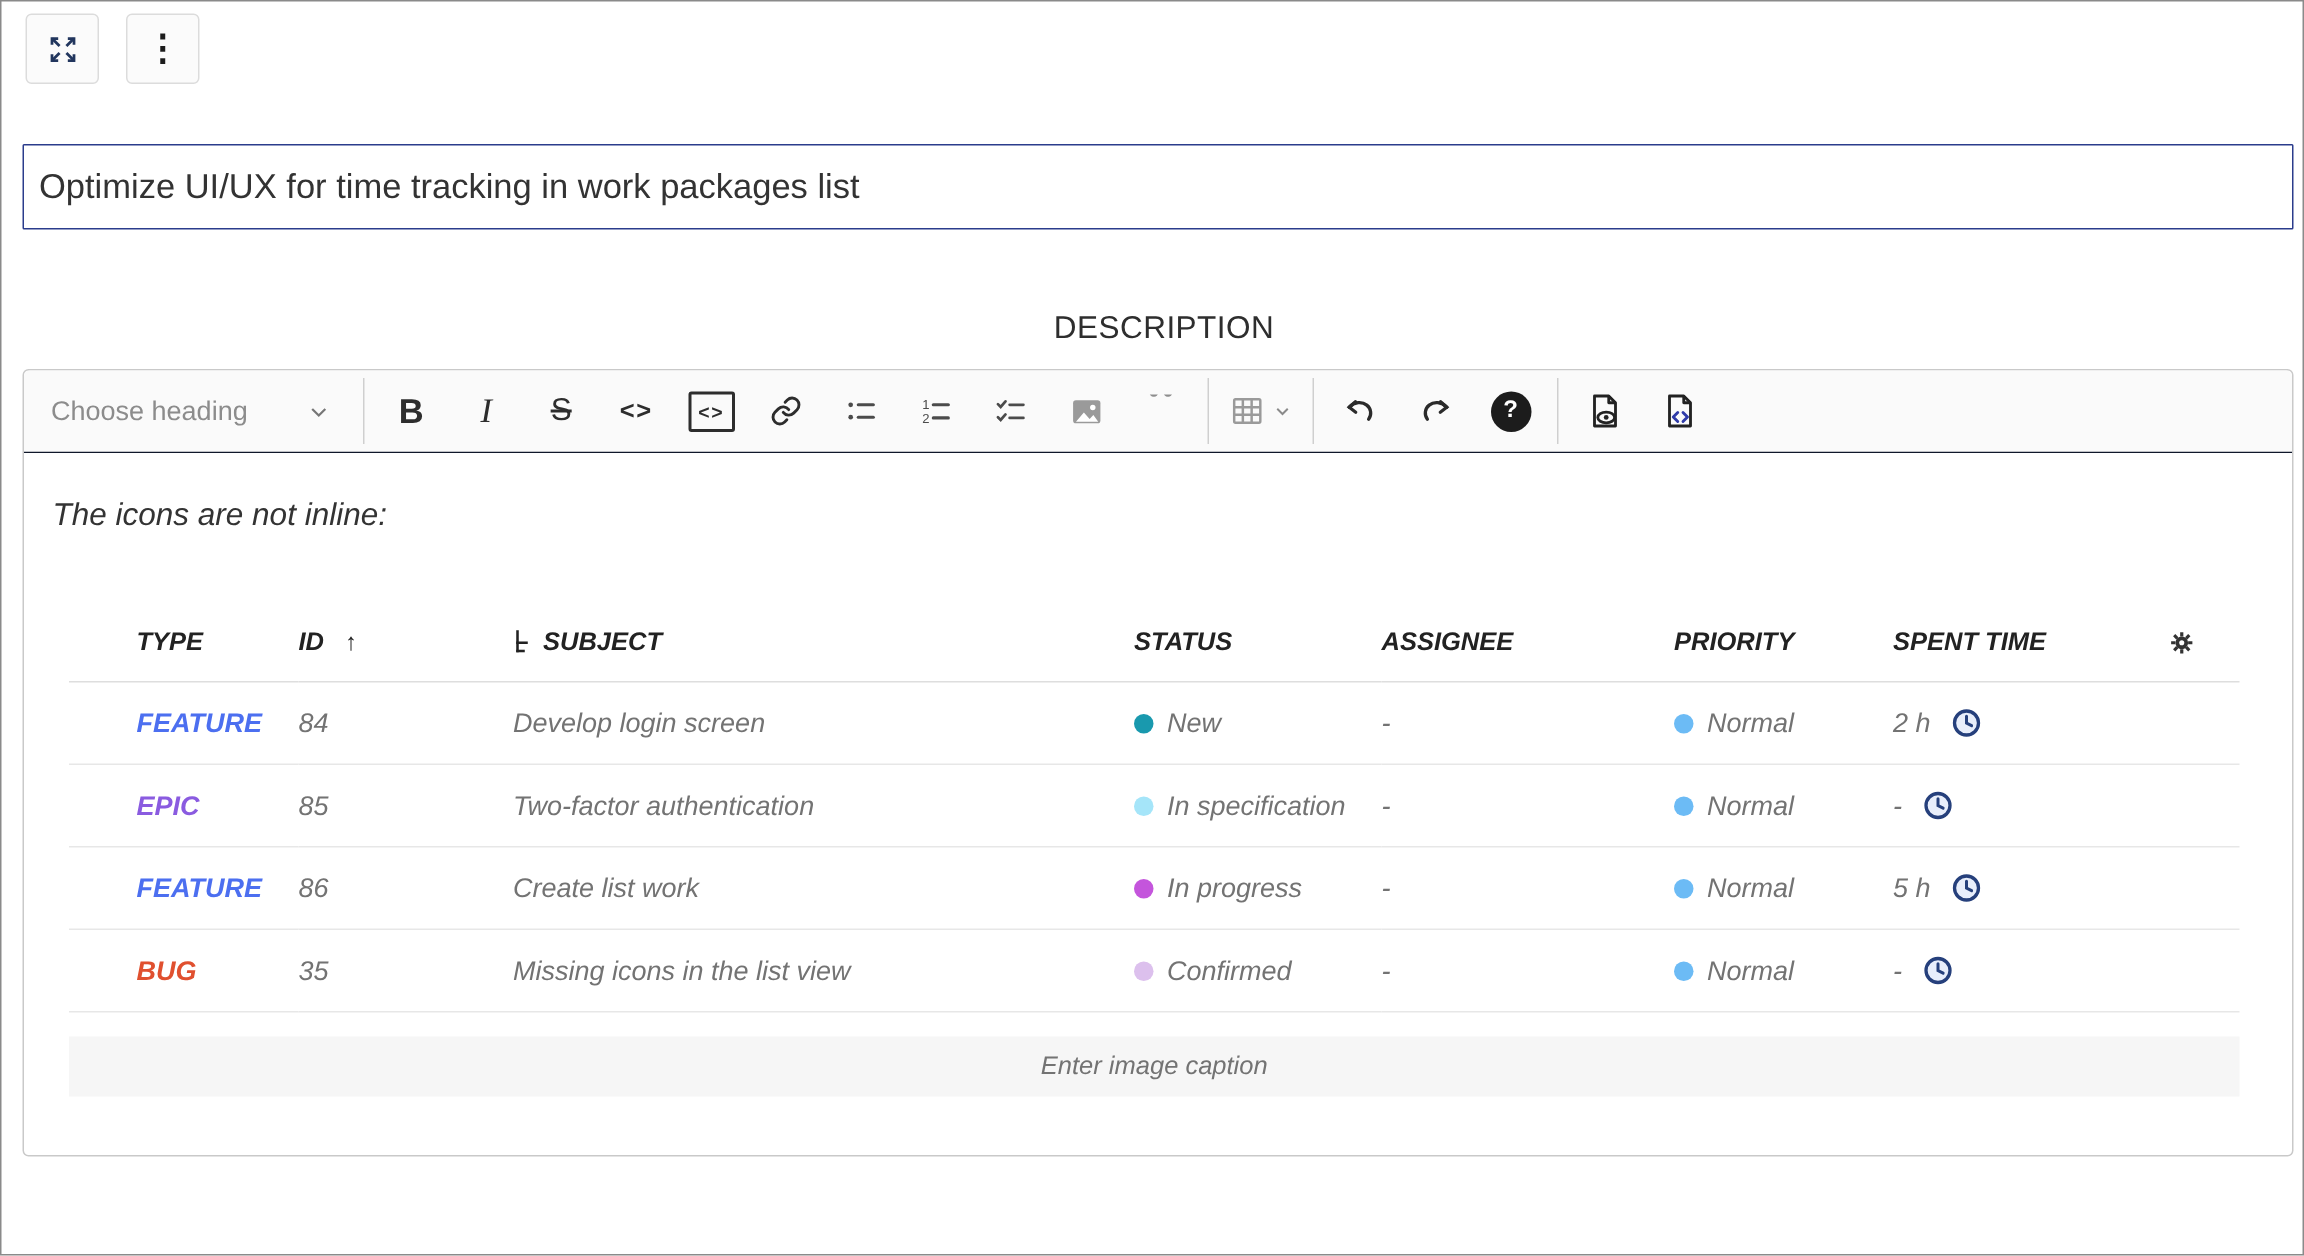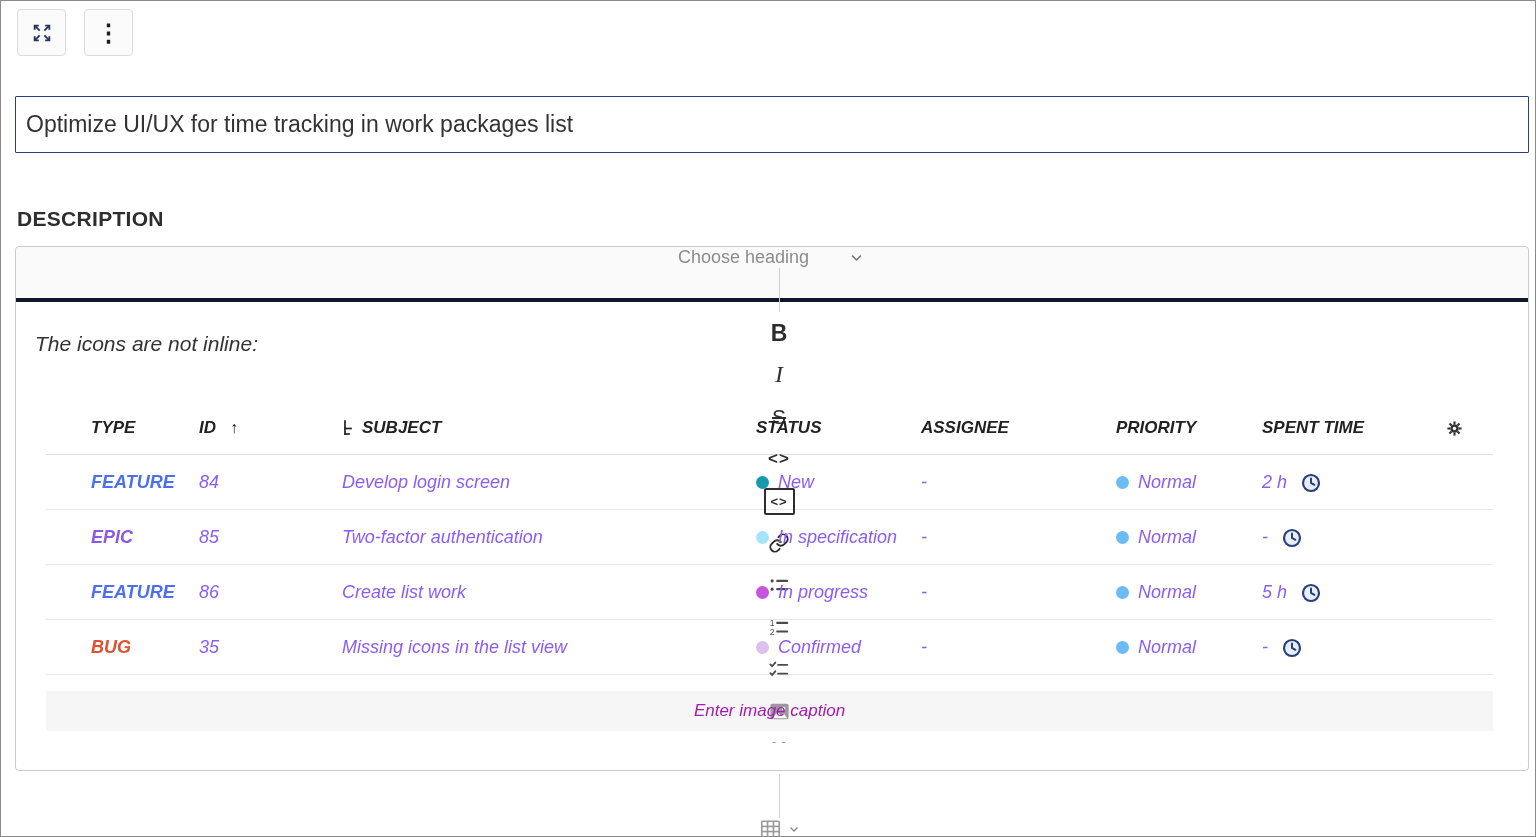--- a/index.html
+++ b/index.html
@@ -26,27 +26,27 @@
 
   
   .title-input {
     display:block; margin:40px 8px 0 14px; width:1514px; height:57px;
     border:1px solid #2b3c8c; border-radius:1px; background:#fff;
     font-family:"Liberation Sans", sans-serif; font-size:23px; color:#333;
     padding:0 10px; outline:none;
   }
 
   
-  .section-label { margin:54px 0 0 16px; font-size:21px; font-weight:700; color:#2e2e2e; letter-spacing:.3px; }
+  .section-label { margin:54px 0 0 16px; font-size:21px; font-weight:400; color:#2e2e2e; letter-spacing:.3px;text-align:center; }
 
   
   .editor { margin:15px 8px 0 14px; width:1514px; height:525px; border:1px solid #c9c9c9; border-radius:4px; background:#fff; }
   .toolbar {
-    height:55px; background:#fafafa; border-bottom:4px solid #0f172a;
-    border-radius:4px 4px 0 0; display:flex; align-items:center; padding:0 4px 0 18px;flex-direction:column;
+    height:55px; background:#fafafa; border-bottom:1px solid #0f172a;
+    border-radius:4px 4px 0 0; display:flex; align-items:center; padding:0 4px 0 18px;
   }
   .heading-dd { display:flex; align-items:center; gap:40px; padding:0 16px 0 0; min-width:198px; cursor:pointer; }
   .heading-dd .dd-label { font-size:18px; color:#8c8c8c; }
   .tb-divider { width:1px; height:44px; background:#cfcfcf; margin:0 6px; flex:0 0 auto; }
   .tb-btn { width:50px; height:42px; display:flex; align-items:center; justify-content:center; cursor:pointer; border-radius:3px; flex:0 0 auto; }
   .glyph-b { font-size:23px; font-weight:800; color:#2d2d2d; }
   .glyph-i { font-size:23px; font-style:italic; font-family:"Liberation Serif", serif; color:#2d2d2d; }
   .glyph-s { font-size:21px; text-decoration:line-through; color:#2d2d2d; }
   .glyph-code { font-size:17px; font-weight:700; color:#2d2d2d; letter-spacing:1px; }
   .code-block-box { border:2px solid #2d2d2d; border-radius:2px; width:31px; height:27px; display:flex; align-items:center; justify-content:center; }
@@ -55,35 +55,35 @@
   .tb-table-group { display:flex; align-items:center; gap:6px; padding:0 8px; cursor:pointer; height:42px; border-radius:3px; }
   .help-circle { width:27px; height:27px; border-radius:50%; background:#1c1c1c; color:#fff; font-size:16px; font-weight:700; display:flex; align-items:center; justify-content:center; }
 
   .editor-content { padding:30px 0 0 19px;font-style:italic; }
   .editor-paragraph { font-size:21px; color:#333; }
 
   
   .image-widget { margin:40px 0 0 11px; width:1447px; }
   .wp-table { width:100%; border-collapse:collapse; table-layout:fixed; }
   .wp-table th { font-size:17px; font-weight:700; color:#222; text-align:left; padding:22px 0 16px 0; border-bottom:1px solid #dedede; white-space:nowrap; }
-  .wp-table td { font-size:18px; color:#8b5cf6; padding:0; height:55px; border-bottom:1px solid #e7e7e7; white-space:nowrap; }
+  .wp-table td { font-size:18px; color:#737373; padding:0; height:55px; border-bottom:1px solid #e7e7e7; white-space:nowrap; }
   .wp-table .c-first { padding-left:45px; }
   .type-cell { font-weight:700; }
   .id-cell, .spent-cell { color:#3677be; }
   .sort-arrow { font-size:16px; color:#222; margin-left:14px; font-weight:400; }
   .col-head-wrap { display:flex; align-items:center; gap:8px; }
   .dot { display:inline-block; width:13px; height:13px; border-radius:50%; margin-right:9px; vertical-align:-1px; }
   .status-wrap, .prio-wrap { display:flex; align-items:center; }
-  .spent-wrap { display:flex; align-items:flex-end; gap:14px; }
+  .spent-wrap { display:flex; align-items:flex-start; gap:14px; }
   .gear-head { text-align:center !important; }
 
   .caption-bar {
     margin-top:16px; height:40px; background:#f6f6f6;
     display:flex; align-items:center; justify-content:center;
-    font-size:17px; color:#a21caf;
+    font-size:17px; color:#737373;
   }
 
   svg { display:block; }
 </style>
 </head>
 <body>
 
 <div class="header-row">
   <div class="header-actions">
     <div class="hdr-btn">

